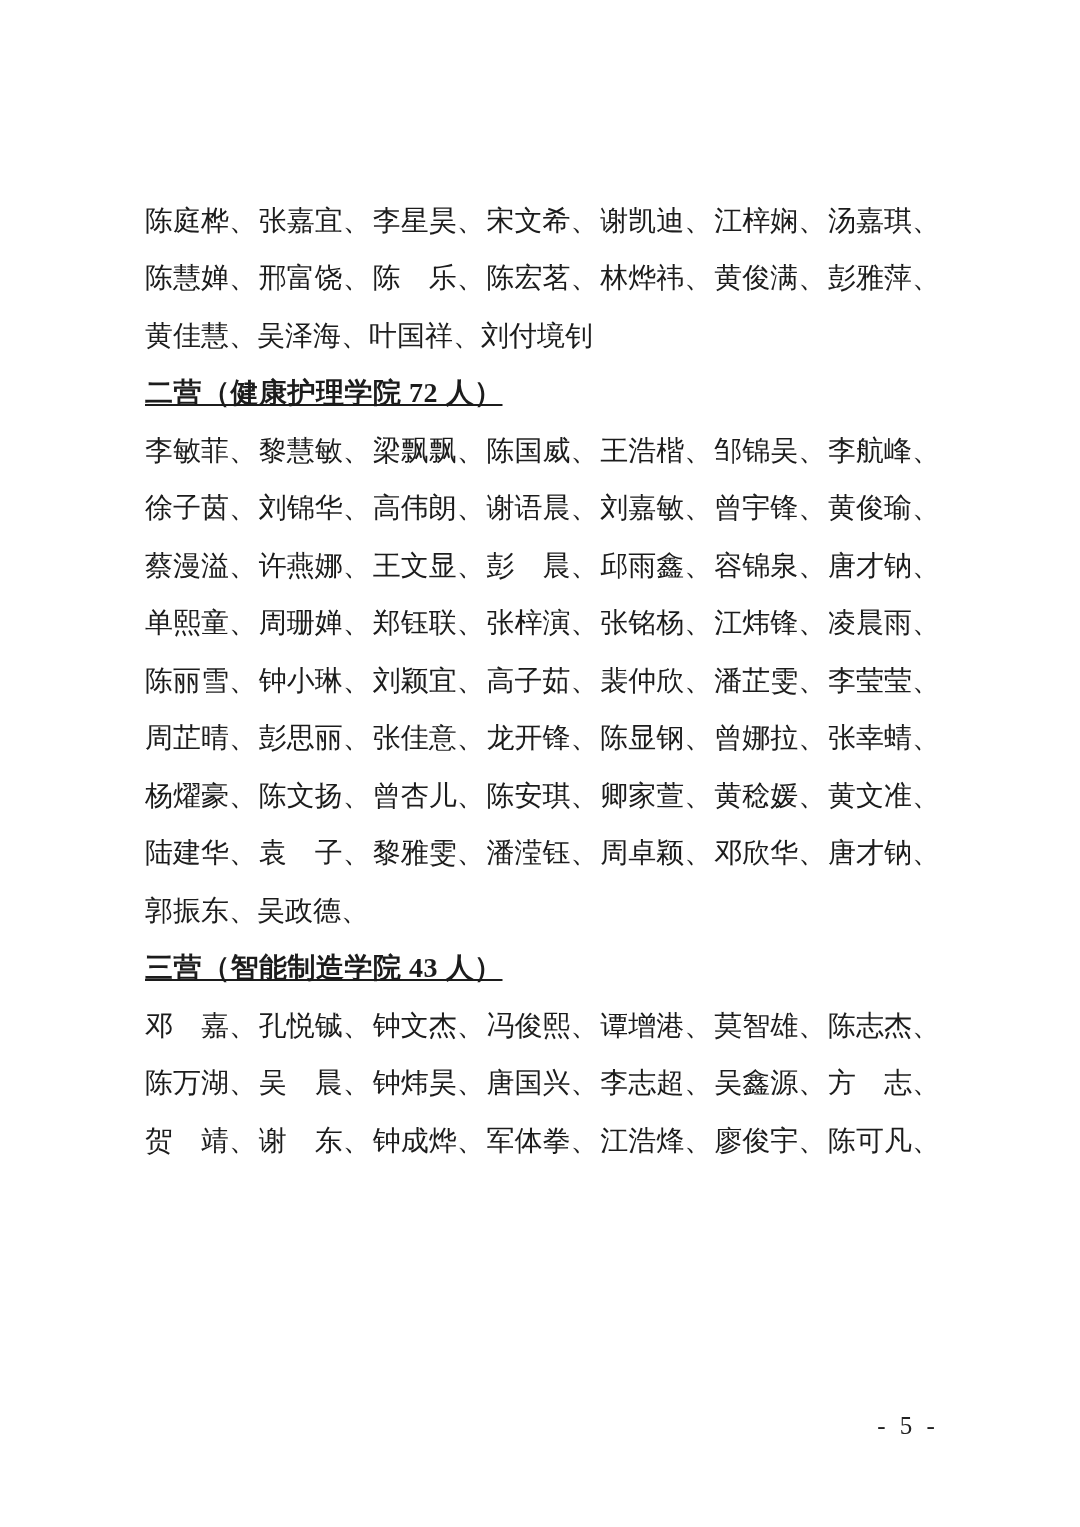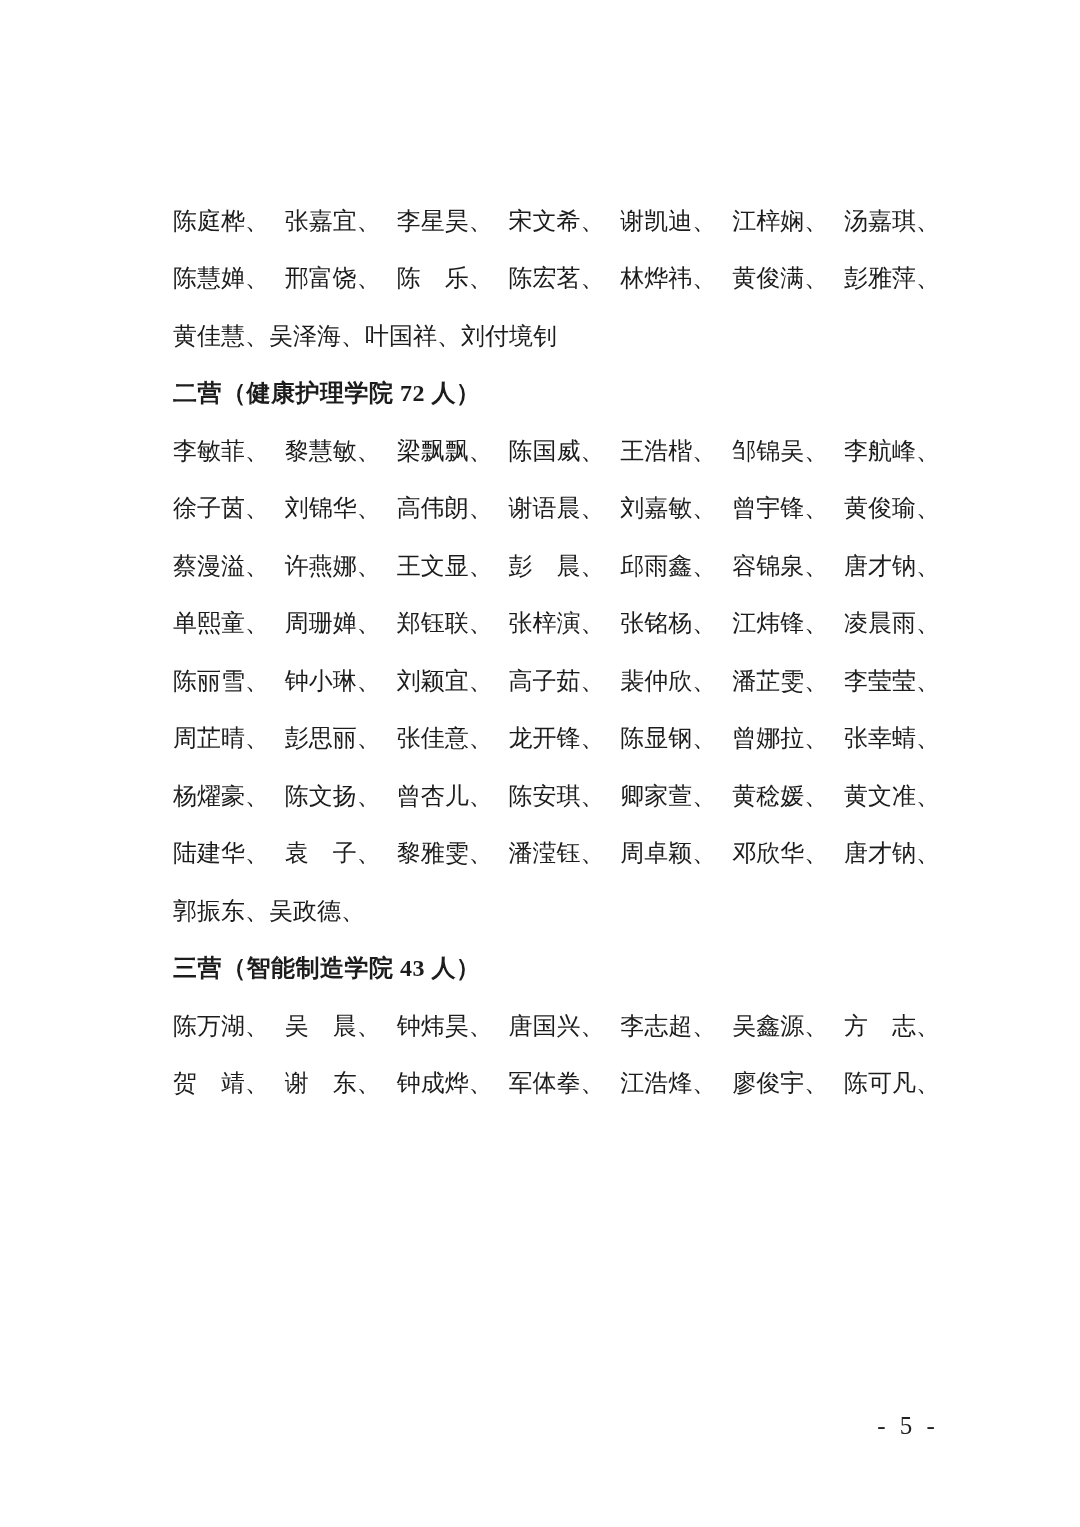--- a/index.html
+++ b/index.html
@@ -15,31 +15,31 @@
   .doc {
     position: absolute;
     left: 145px;
     top: 192px;
     width: 795px;
   }
   .line {
     height: 57.5px;
     display: flex;
     align-items: center;
-    font-size: 24px;
+    font-size: 28px;
     line-height: 1;
     white-space: pre;
-    margin-left: 28px;
   }
   .line.justify {
     justify-content: space-between;
   }
   .line.heading {
     font-weight: bold;
     letter-spacing: 0.5px;
+    text-decoration: underline;
   }
   .name-token {
     white-space: pre;
   }
   .page-number {
     position: absolute;
     top: 1412px;
     left: 858px;
     width: 100px;
     text-align: center;
@@ -59,17 +59,18 @@
     <div class="line justify"><span class="name-token">李敏菲、</span><span class="name-token">黎慧敏、</span><span class="name-token">梁飘飘、</span><span class="name-token">陈国威、</span><span class="name-token">王浩楷、</span><span class="name-token">邹锦吴、</span><span class="name-token">李航峰、</span></div>
     <div class="line justify"><span class="name-token">徐子茵、</span><span class="name-token">刘锦华、</span><span class="name-token">高伟朗、</span><span class="name-token">谢语晨、</span><span class="name-token">刘嘉敏、</span><span class="name-token">曾宇锋、</span><span class="name-token">黄俊瑜、</span></div>
     <div class="line justify"><span class="name-token">蔡漫溢、</span><span class="name-token">许燕娜、</span><span class="name-token">王文显、</span><span class="name-token">彭　晨、</span><span class="name-token">邱雨鑫、</span><span class="name-token">容锦泉、</span><span class="name-token">唐才钠、</span></div>
     <div class="line justify"><span class="name-token">单熙童、</span><span class="name-token">周珊婵、</span><span class="name-token">郑钰联、</span><span class="name-token">张梓演、</span><span class="name-token">张铭杨、</span><span class="name-token">江炜锋、</span><span class="name-token">凌晨雨、</span></div>
     <div class="line justify"><span class="name-token">陈丽雪、</span><span class="name-token">钟小琳、</span><span class="name-token">刘颖宜、</span><span class="name-token">高子茹、</span><span class="name-token">裴仲欣、</span><span class="name-token">潘芷雯、</span><span class="name-token">李莹莹、</span></div>
     <div class="line justify"><span class="name-token">周芷晴、</span><span class="name-token">彭思丽、</span><span class="name-token">张佳意、</span><span class="name-token">龙开锋、</span><span class="name-token">陈显钢、</span><span class="name-token">曾娜拉、</span><span class="name-token">张幸蜻、</span></div>
     <div class="line justify"><span class="name-token">杨燿豪、</span><span class="name-token">陈文扬、</span><span class="name-token">曾杏儿、</span><span class="name-token">陈安琪、</span><span class="name-token">卿家萱、</span><span class="name-token">黄稔媛、</span><span class="name-token">黄文准、</span></div>
     <div class="line justify"><span class="name-token">陆建华、</span><span class="name-token">袁　子、</span><span class="name-token">黎雅雯、</span><span class="name-token">潘滢钰、</span><span class="name-token">周卓颖、</span><span class="name-token">邓欣华、</span><span class="name-token">唐才钠、</span></div>
     <div class="line"><span class="name-token">郭振东、</span><span class="name-token">吴政德、</span></div>
     <div class="line heading">三营（智能制造学院 43 人）</div>
+    <div class="line justify"><span class="name-token">邓　嘉、</span><span class="name-token">孔悦铖、</span><span class="name-token">钟文杰、</span><span class="name-token">冯俊熙、</span><span class="name-token">谭增港、</span><span class="name-token">莫智雄、</span><span class="name-token">陈志杰、</span></div>
     <div class="line justify"><span class="name-token">陈万湖、</span><span class="name-token">吴　晨、</span><span class="name-token">钟炜昊、</span><span class="name-token">唐国兴、</span><span class="name-token">李志超、</span><span class="name-token">吴鑫源、</span><span class="name-token">方　志、</span></div>
     <div class="line justify"><span class="name-token">贺　靖、</span><span class="name-token">谢　东、</span><span class="name-token">钟成烨、</span><span class="name-token">军体拳、</span><span class="name-token">江浩烽、</span><span class="name-token">廖俊宇、</span><span class="name-token">陈可凡、</span></div>
   </div>
 
 <div class="page-number">- 5 -</div>
 
 </body></html>

